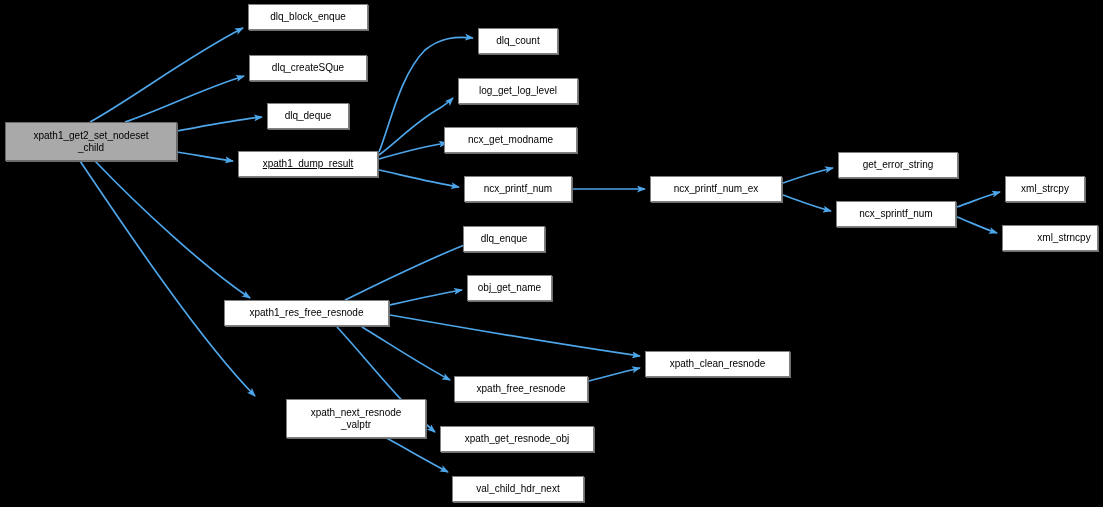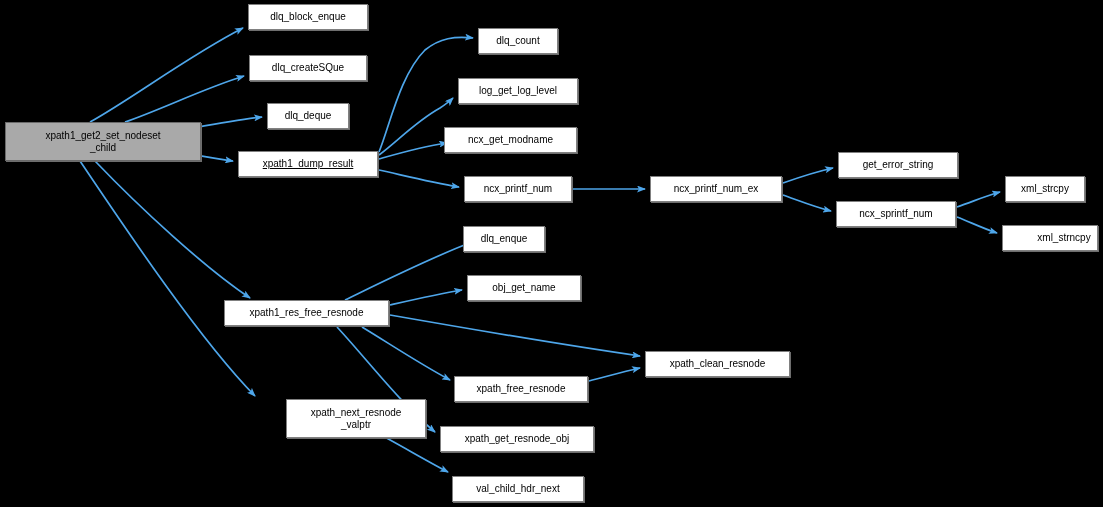--- a/index.html
+++ b/index.html
@@ -81,37 +81,37 @@
         <path class="edge-path" d="M 345,300 C 380,283 430,258 472,242" marker-end="url(#arrowhead)"></path>
         <path class="edge-path" d="M 390,305 C 412,300 438,294 462,290" marker-end="url(#arrowhead)"></path>
         <path class="edge-path" d="M 390,315 C 470,329 570,346 640,356" marker-end="url(#arrowhead)"></path>
         <path class="edge-path" d="M 362,327 C 390,344 420,364 450,380" marker-end="url(#arrowhead)"></path>
         <path class="edge-path" d="M 337,327 C 365,357 400,403 435,432" marker-end="url(#arrowhead)"></path>
         <path class="edge-path" d="M 589,381 C 605,377 622,372 640,368" marker-end="url(#arrowhead)"></path>
         <path class="edge-path" d="M 379,434 C 400,445 425,460 448,472" marker-end="url(#arrowhead)"></path>
       </g>
   </svg>
   <div id="nodes-group">
-      <div class="node root" style="left: 5px; top: 122px; width: 196px; height: 39px;">xpath1_get2_set_nodeset
+      <div class="node root" style="left: 5px; top: 122px; width: 172px; height: 39px;">xpath1_get2_set_nodeset
 _child</div>
       <div class="node" style="left: 248px; top: 4px; width: 120px; height: 26px;">dlq_block_enque</div>
       <div class="node" style="left: 249px; top: 55px; width: 118px; height: 26px;">dlq_createSQue</div>
       <div class="node" style="left: 267px; top: 103px; width: 82px; height: 26px;">dlq_deque</div>
       <div class="node" style="left: 238px; top: 151px; width: 140px; height: 26px; text-decoration: underline;">xpath1_dump_result</div>
       <div class="node" style="left: 478px; top: 28px; width: 80px; height: 26px;">dlq_count</div>
       <div class="node" style="left: 458px; top: 78px; width: 120px; height: 26px;">log_get_log_level</div>
       <div class="node" style="left: 444px; top: 127px; width: 133px; height: 26px;">ncx_get_modname</div>
       <div class="node" style="left: 464px; top: 176px; width: 108px; height: 26px;">ncx_printf_num</div>
       <div class="node" style="left: 650px; top: 176px; width: 132px; height: 26px;">ncx_printf_num_ex</div>
       <div class="node" style="left: 838px; top: 152px; width: 120px; height: 26px;">get_error_string</div>
       <div class="node" style="left: 836px; top: 201px; width: 120px; height: 26px;">ncx_sprintf_num</div>
       <div class="node" style="left: 1005px; top: 176px; width: 80px; height: 26px;">xml_strcpy</div>
       <div class="node" style="left: 1002px; top: 225px; width: 96px; height: 26px; padding-left: 28px;">xml_strncpy</div>
       <div class="node" style="left: 463px; top: 226px; width: 82px; height: 26px;">dlq_enque</div>
-      <div class="node" style="left: 467px; top: 275px; width: 114px; height: 26px;">obj_get_name</div>
+      <div class="node" style="left: 467px; top: 275px; width: 85px; height: 26px;">obj_get_name</div>
       <div class="node" style="left: 224px; top: 300px; width: 165px; height: 26px;">xpath1_res_free_resnode</div>
       <div class="node" style="left: 645px; top: 351px; width: 145px; height: 26px;">xpath_clean_resnode</div>
       <div class="node" style="left: 454px; top: 376px; width: 134px; height: 26px;">xpath_free_resnode</div>
       <div class="node" style="left: 238px; top: 399px; width: 140px; height: 39px; margin-left: 48px;">xpath_next_resnode
 _valptr</div>
       <div class="node" style="left: 440px; top: 426px; width: 154px; height: 26px;">xpath_get_resnode_obj</div>
       <div class="node" style="left: 452px; top: 476px; width: 132px; height: 26px;">val_child_hdr_next</div>
     </div>
 </div>
 

